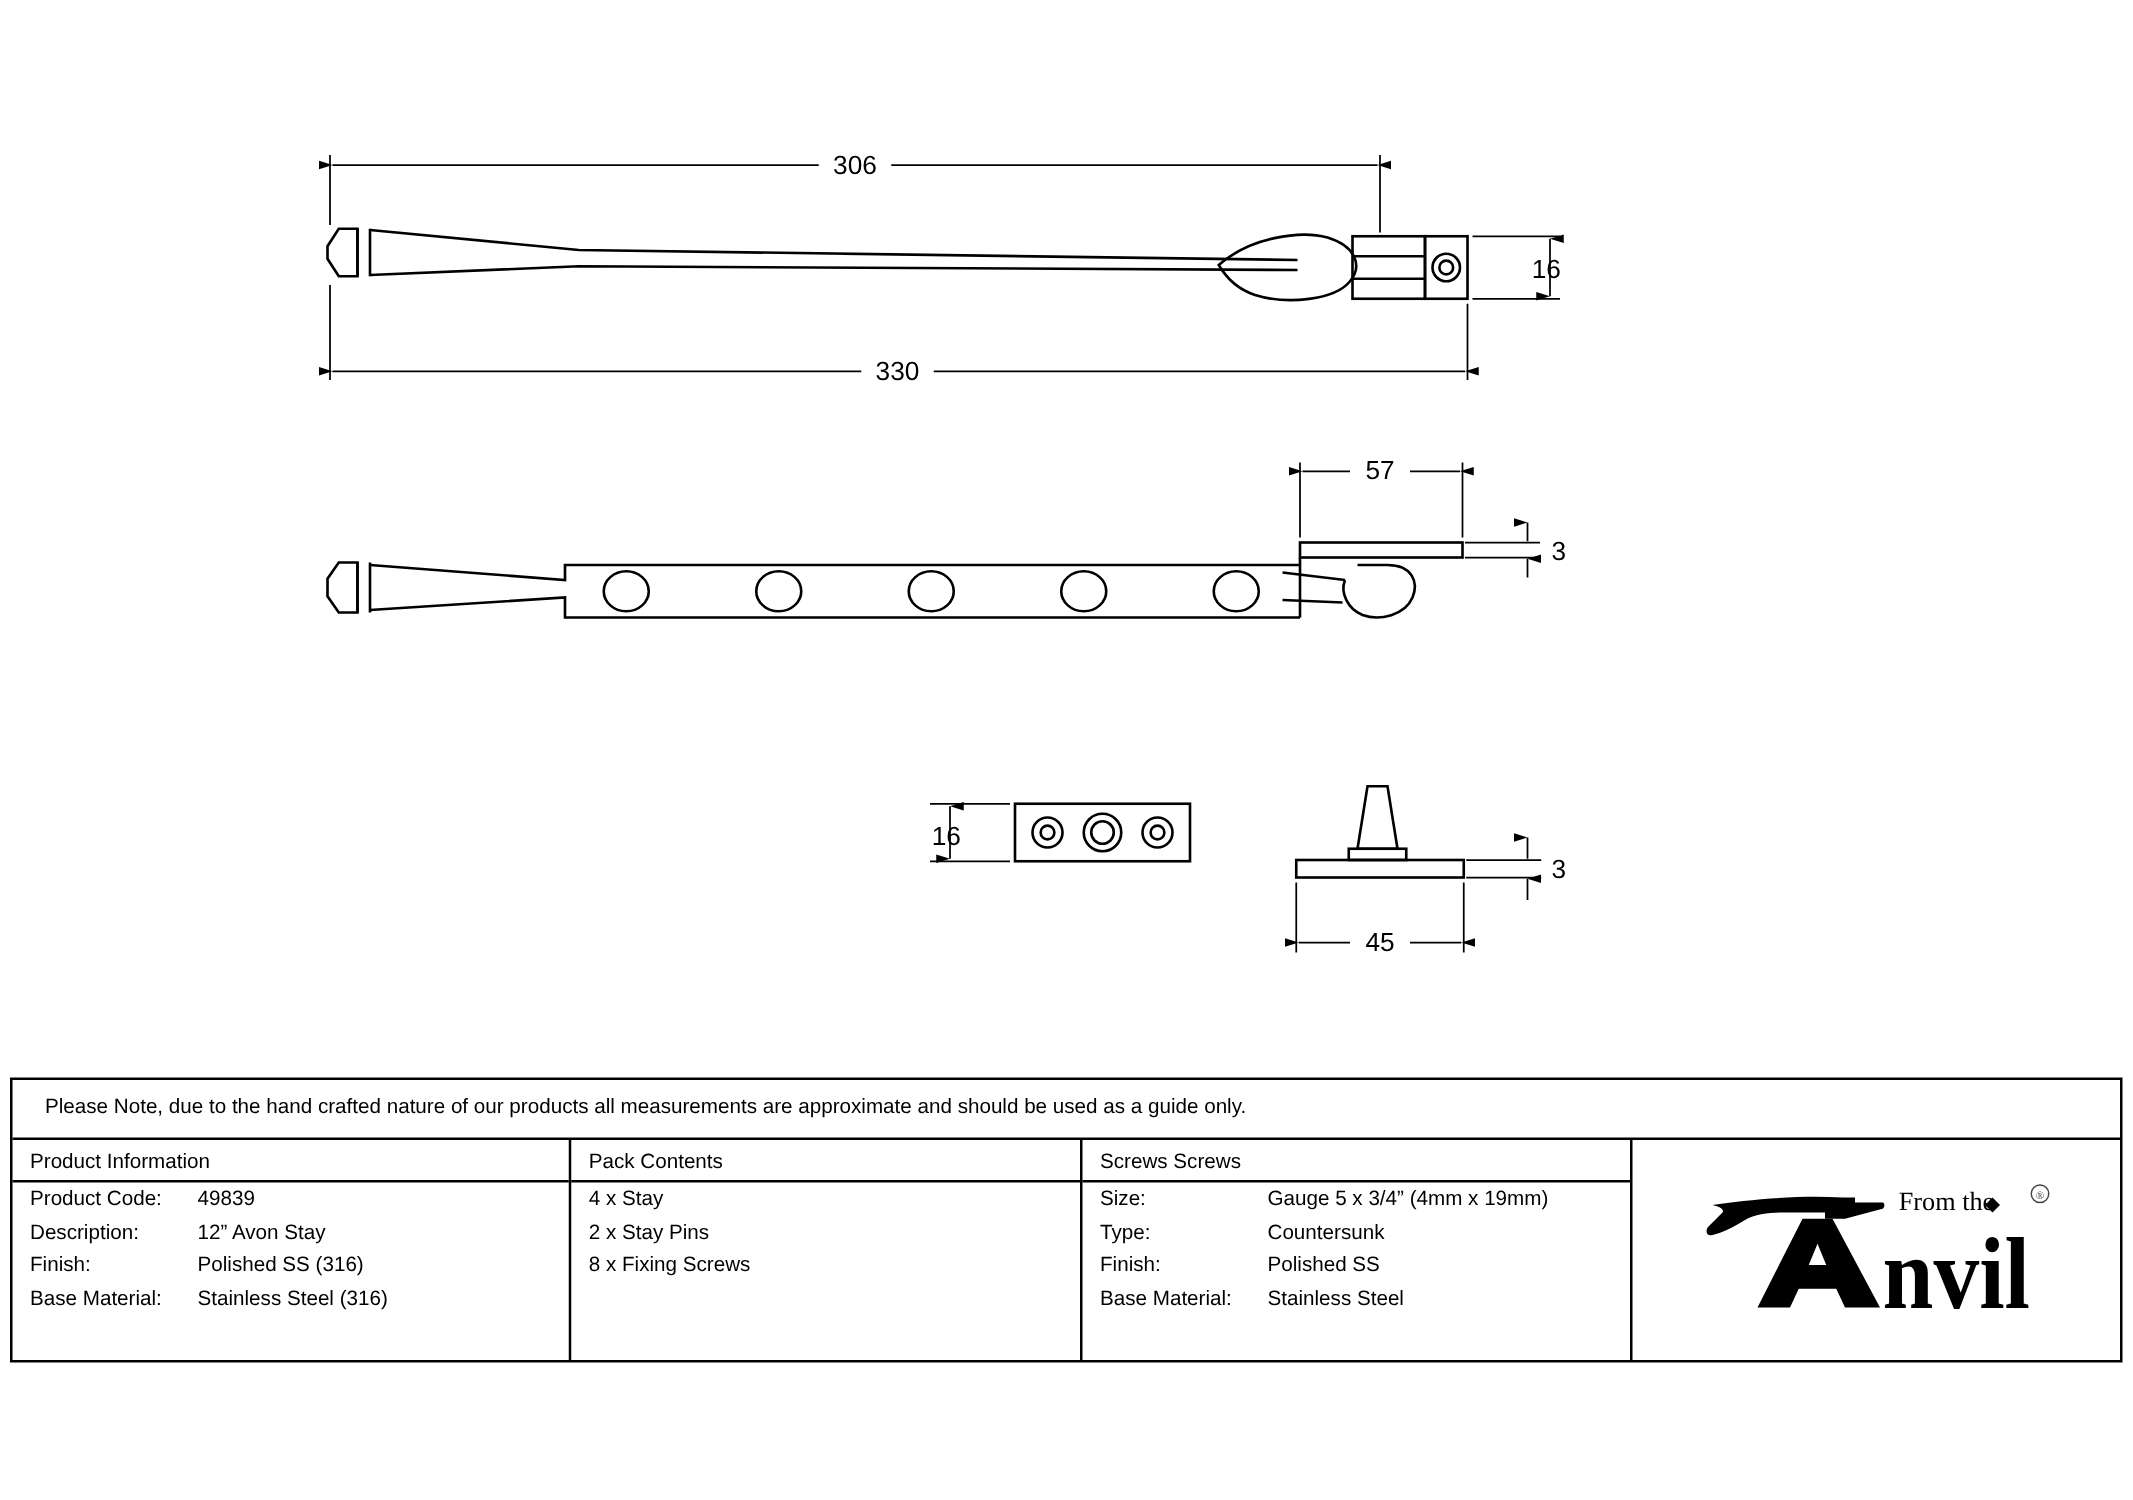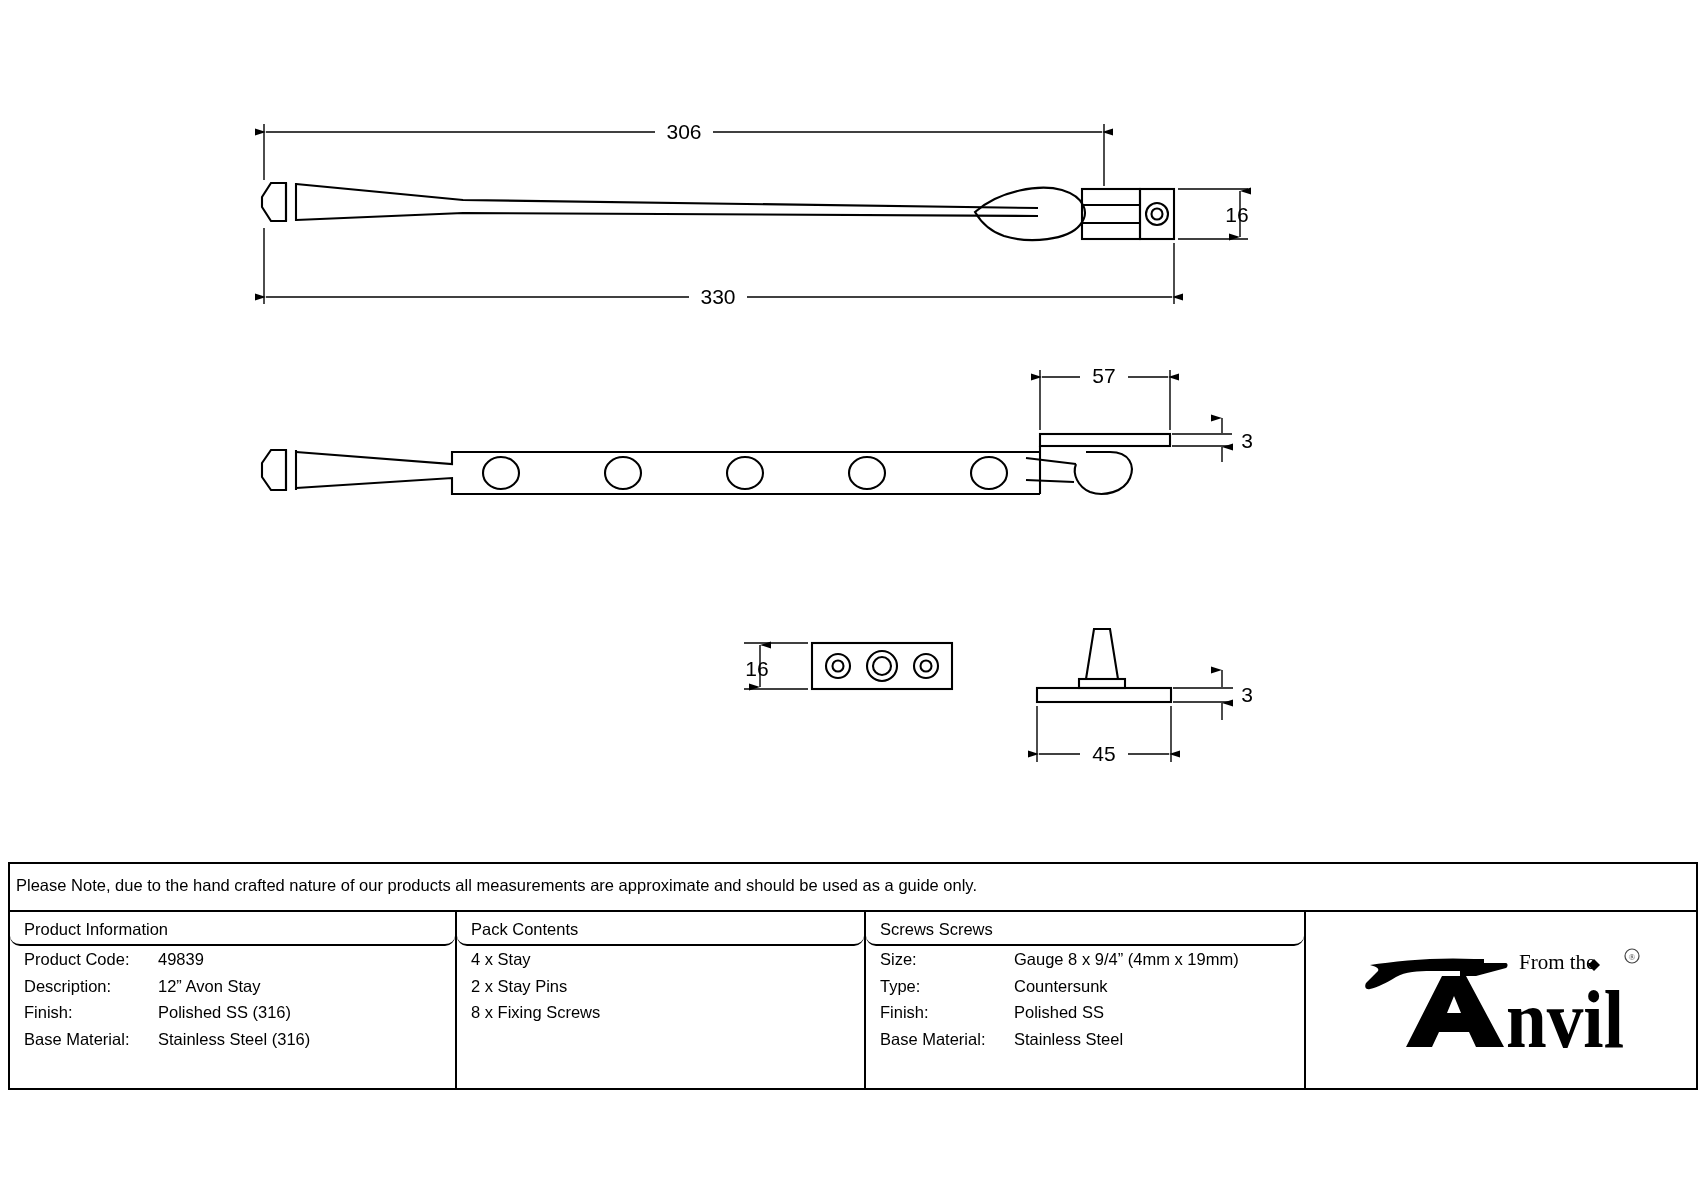--- a/index.html
+++ b/index.html
@@ -34,21 +34,21 @@
     position: absolute;
     left: 8px;
     top: 862px;
     width: 1690px;
     border: 2px solid #000;
     box-sizing: border-box;
     background: #fff;
   }
   .note-row {
     border-bottom: 2px solid #000;
-    padding: 12px 14px 14px 6px;
+    padding: 12px 14px 14px 26px;
     font-size: 16.5px;
     line-height: 1.2;
   }
   .cols {
     display: flex;
     align-items: stretch;
   }
   .col {
     box-sizing: border-box;
     border-right: 2px solid #000;
@@ -59,21 +59,20 @@
   .col-fixing  { width: 440px; }
   .col-logo    { width: 390px; position: relative; }
 
   .col-header {
     border-bottom: 2px solid #000;
     padding: 8px 14px 24px 14px;
     font-size: 16.5px;
     line-height: 1.2;
     height: 20px;
     box-sizing: border-box;
-    border-radius: 10px;
   }
   .col-body {
     padding: 0 14px 16px 14px;
     height: 142px;
     box-sizing: border-box;
   }
   .kv {
     display: flex;
     font-size: 16.5px;
     line-height: 1.62;
@@ -299,21 +298,21 @@
           <div class="plain-line">2 x Stay Pins</div>
           <div class="plain-line">8 x Fixing Screws</div>
         </div>
       </div>
 
       <div class="col col-fixing">
         <div class="col-header">Screws Screws</div>
         <div class="col-body">
           <div class="kv">
             <span class="k">Size:</span>
-            <span class="v">Gauge 8 x 9/4” (4mm x 19mm)</span>
+            <span class="v">Gauge 5 x 3/4” (4mm x 19mm)</span>
           </div>
           <div class="kv">
             <span class="k">Type:</span>
             <span class="v">Countersunk</span>
           </div>
           <div class="kv">
             <span class="k">Finish:</span>
             <span class="v">Polished SS</span>
           </div>
           <div class="kv">

